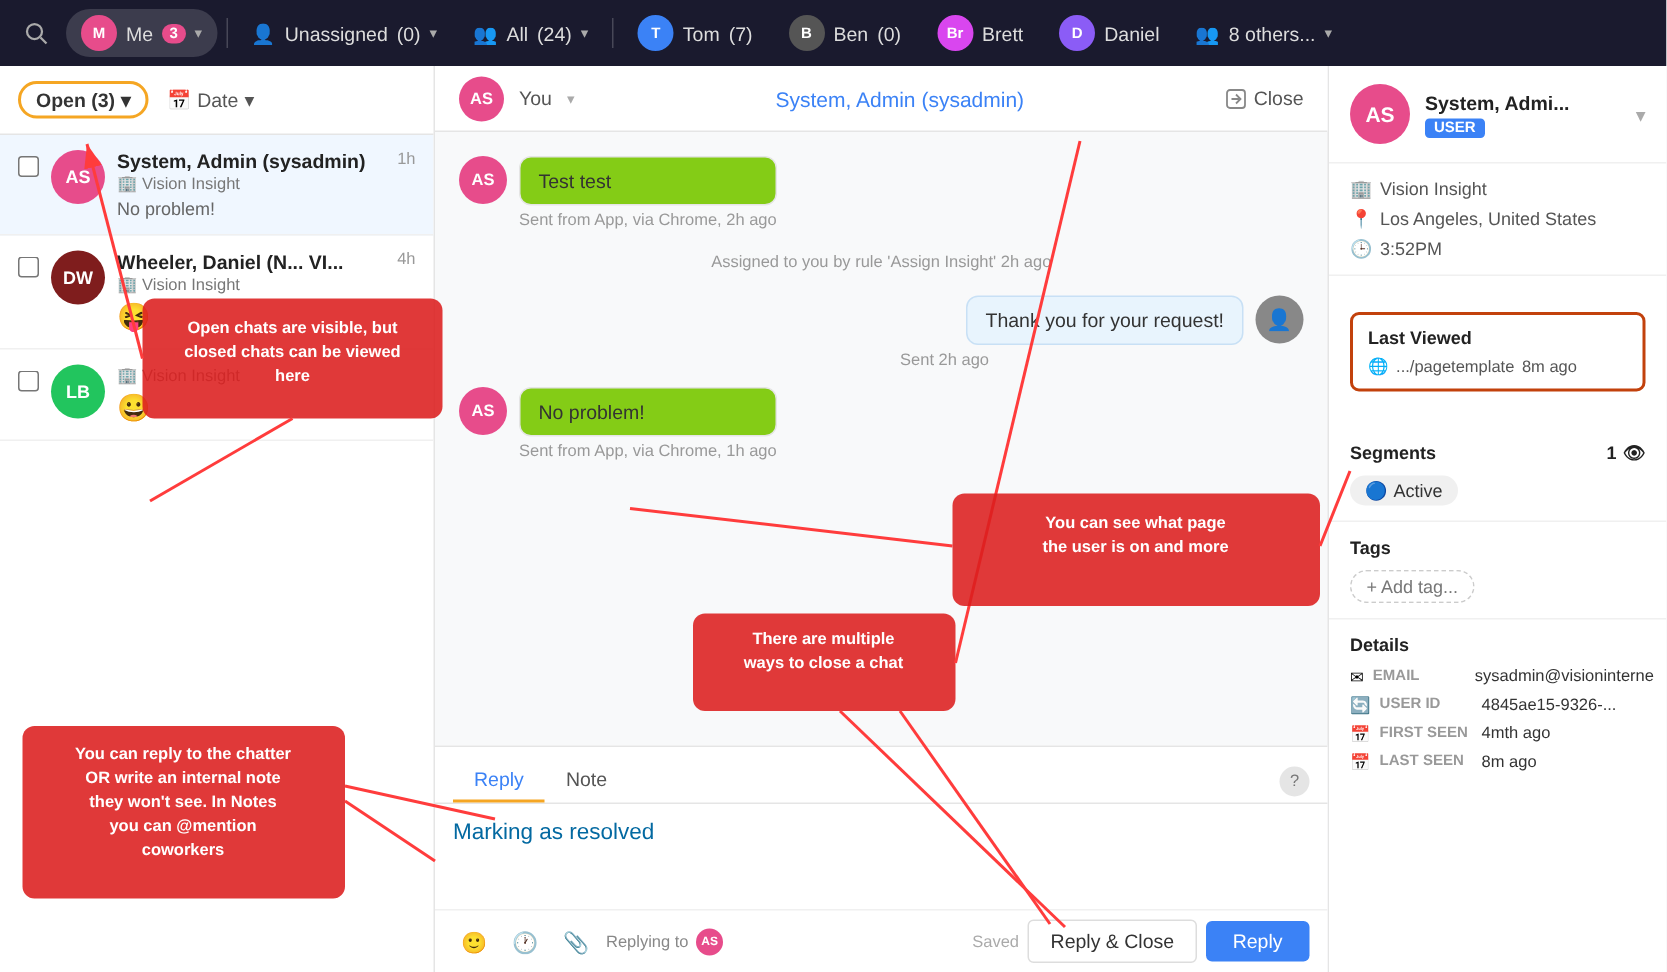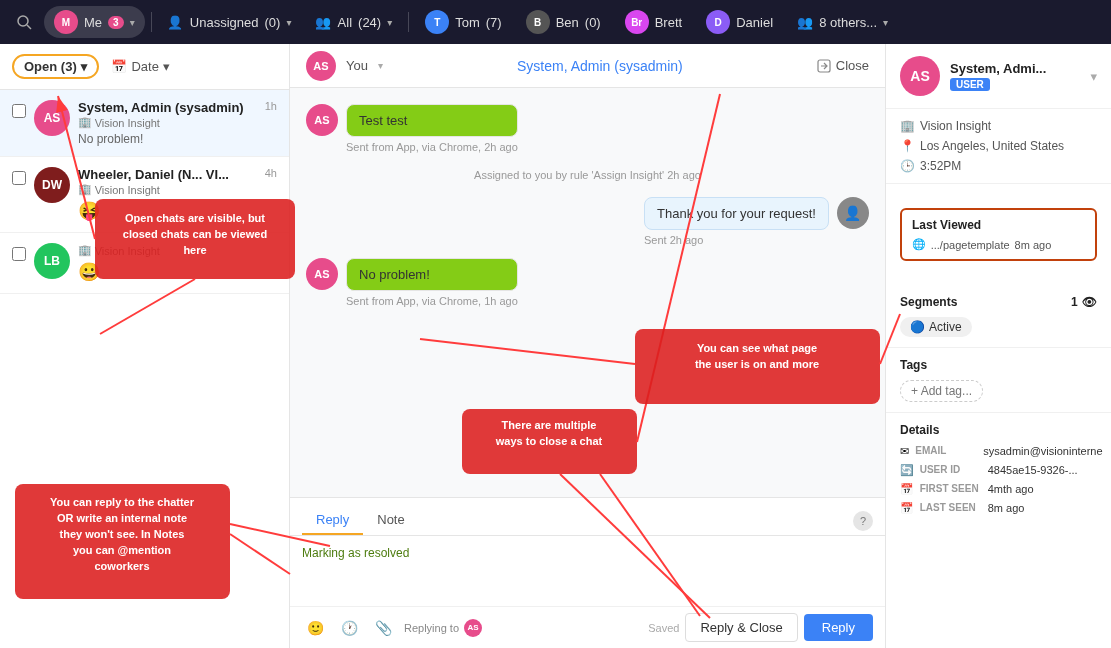--- a/index.html
+++ b/index.html
@@ -237,20 +237,21 @@
       border: 1px solid #e5e5e5;
       border-radius: 8px;
       padding: 8px 12px;
       max-width: 320px;
       font-size: 13px;
       color: #333;
     }
     .msg-bubble.blue {
       background: #e8f4fd;
       border-color: #c8e0f5;
+      margin-left: 44px;
     }
     .msg-meta {
       font-size: 11px;
       color: #999;
       margin-top: 4px;
     }
     .msg-system {
       text-align: center;
       font-size: 11px;
       color: #999;
@@ -290,22 +291,22 @@
       justify-content: center;
       font-size: 11px;
       color: #777;
       cursor: pointer;
     }
     .reply-input-area {
       padding: 10px 12px;
       min-height: 70px;
     }
     .reply-text {
-      font-size: 12px;
-      color: #4d7c0f;
+      font-size: 15px;
+      color: #0369a1;
     }
     .reply-toolbar {
       display: flex;
       align-items: center;
       padding: 6px 12px;
       border-top: 1px solid #f0f0f0;
       gap: 6px;
     }
     .reply-toolbar-icon {
       width: 28px;

